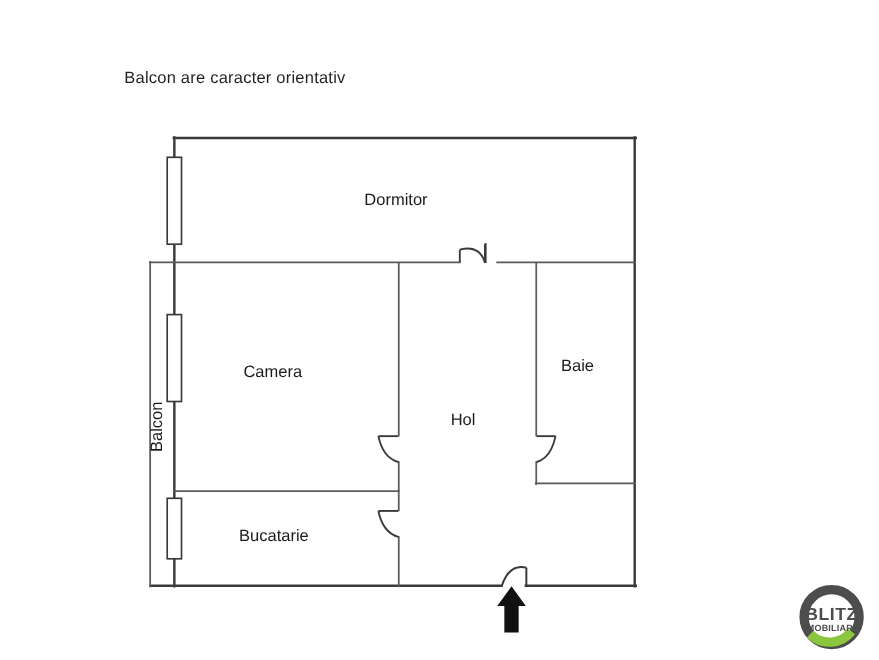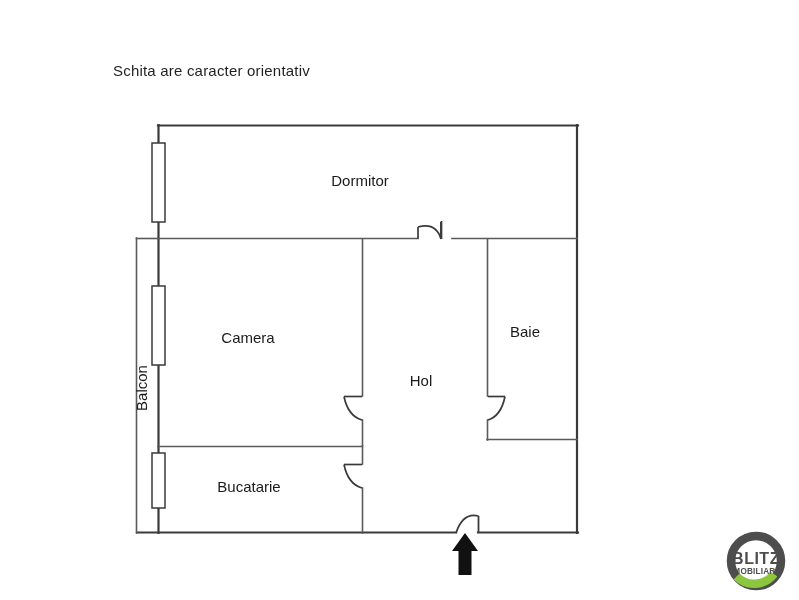--- a/index.html
+++ b/index.html
@@ -55,21 +55,21 @@
     top: 530px;
     width: 68px;
     height: 64px;
   }
 </style>
 </head>
 <body>
 
 <div id="page">
 
-  <div id="plan-title">Schita are caracter orientativ</div>
+  <div id="plan-title">Balcon are caracter orientativ</div>
 
   <svg id="floorplan-svg" viewBox="0 0 799 600">
 
     <g fill="none" stroke="#3a3a3a" stroke-width="2.2" stroke-linecap="square">
 
       <line x1="158" y1="125.5" x2="578" y2="125.5"></line>
 
       <line x1="577" y1="125" x2="577" y2="533"></line>
 
       <line x1="137" y1="532.5" x2="456" y2="532.5"></line>

